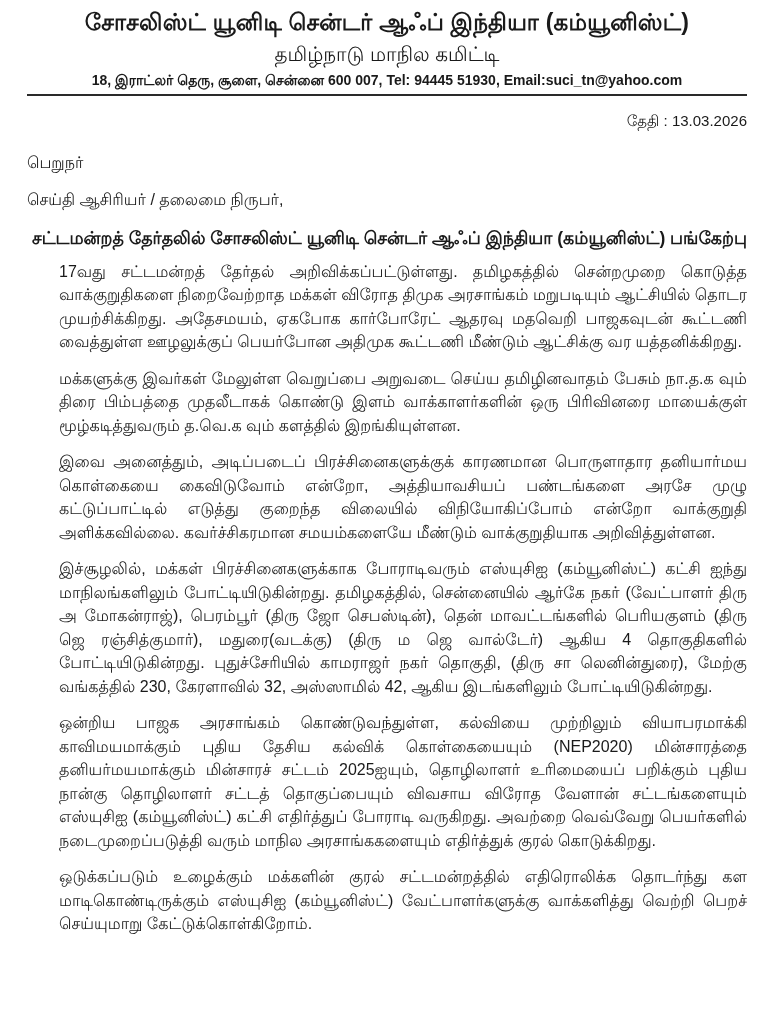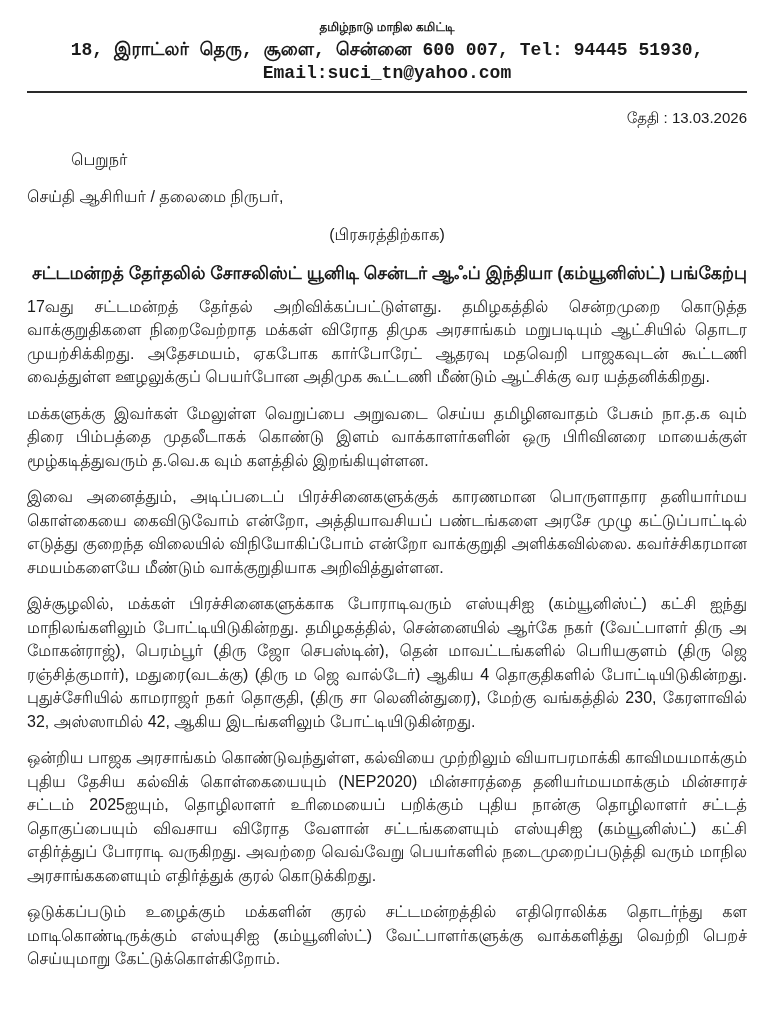--- a/index.html
+++ b/index.html
@@ -20,89 +20,88 @@
     overflow: hidden;
   }
   .letterhead { text-align: center; }
   .org-name {
     font-size: 23px;
     font-weight: bold;
     letter-spacing: 0.2px;
     line-height: 1.3;
   }
   .committee {
-    font-size: 12px;
-    font-weight: bold;
-    margin-top: 12px;
+    font-size: 20px;
+    font-weight: normal;
+    margin-top: 4px;
     line-height: 1.25;
   }
   .address {
-    font-size: 18px;
+    font-size: 14px;
     font-weight: bold;
     margin-top: 4px;
     line-height: 1.3;
-    font-family: Liberation Mono, monospace;
   }
   .rule {
     border: 0;
     border-top: 2px solid #2a2a2a;
     margin: 5px 0 0 0;
   }
   .date-line {
     text-align: right;
     font-size: 15px;
     margin-top: 16px;
   }
-  .recipient-label { font-size: 16px; margin-top: 22px; margin-left: 44px; }
+  .recipient-label { font-size: 16px; margin-top: 22px; }
   .recipient-to   { font-size: 16px; margin-top: 17px; }
   .for-publication {
     text-align: center;
     font-size: 16px;
     margin-top: 18px;
   }
   .headline {
     text-align: right;
     font-size: 17.5px;
     font-weight: bold;
     margin-top: 16px;
     line-height: 1.3;
   }
   .subheading {
     text-align: center;
     font-style: italic;
     font-size: 16.5px;
     line-height: 1.55;
   }
   .subheading-wrap { margin-top: 10px; }
-  .body-copy { margin-top: 4px; }
+  .body-copy { margin-top: 4px; margin-left: 32px; }
   .body-copy p {
     font-size: 16px;
     line-height: 23.5px;
     text-align: justify;
     margin: 0 0 13px 0;
   }
 </style>
 </head>
 <body>
 
 <div class="page">
 
   <div class="letterhead">
+    <div class="org-name">சோசலிஸ்ட் யூனிடி சென்டர் ஆஃப் இந்தியா (கம்யூனிஸ்ட்)</div>
     <div class="committee">தமிழ்நாடு மாநில கமிட்டி</div>
     <div class="address">18, இராட்லர் தெரு, சூளை, சென்னை 600 007, Tel: 94445 51930, Email:suci_tn@yahoo.com</div>
   </div>
 
   <hr class="rule">
 
   <div class="date-line">தேதி : 13.03.2026</div>
 
   <div class="recipient-label">பெறுநர்</div>
   <div class="recipient-to">செய்தி ஆசிரியர் / தலைமை நிருபர்,</div>
 
-  <div class="for-publication">(பிரசுரத்திற்காக)</div>
 
   <div class="headline">சட்டமன்றத் தேர்தலில் சோசலிஸ்ட் யூனிடி சென்டர் ஆஃப் இந்தியா (கம்யூனிஸ்ட்) பங்கேற்பு</div>
 
   <div class="subheading-wrap">
   </div>
 
   <div class="body-copy">
     <p>17வது சட்டமன்றத் தேர்தல் அறிவிக்கப்பட்டுள்ளது. தமிழகத்தில் சென்றமுறை கொடுத்த வாக்குறுதிகளை நிறைவேற்றாத மக்கள் விரோத திமுக அரசாங்கம் மறுபடியும் ஆட்சியில் தொடர முயற்சிக்கிறது. அதேசமயம், ஏகபோக கார்போரேட் ஆதரவு மதவெறி பாஜகவுடன் கூட்டணி வைத்துள்ள ஊழலுக்குப் பெயர்போன அதிமுக கூட்டணி மீண்டும் ஆட்சிக்கு வர யத்தனிக்கிறது.</p>
     <p>மக்களுக்கு இவர்கள் மேலுள்ள வெறுப்பை அறுவடை செய்ய தமிழினவாதம் பேசும் நா.த.க வும் திரை பிம்பத்தை முதலீடாகக் கொண்டு இளம் வாக்காளர்களின் ஒரு பிரிவினரை மாயைக்குள் மூழ்கடித்துவரும் த.வெ.க வும் களத்தில் இறங்கியுள்ளன.</p>
     <p>இவை அனைத்தும், அடிப்படைப் பிரச்சினைகளுக்குக் காரணமான பொருளாதார தனியார்மய கொள்கையை கைவிடுவோம் என்றோ, அத்தியாவசியப் பண்டங்களை அரசே முழு கட்டுப்பாட்டில் எடுத்து குறைந்த விலையில் விநியோகிப்போம் என்றோ வாக்குறுதி அளிக்கவில்லை. கவர்ச்சிகரமான சமயம்களையே மீண்டும் வாக்குறுதியாக அறிவித்துள்ளன.</p>

